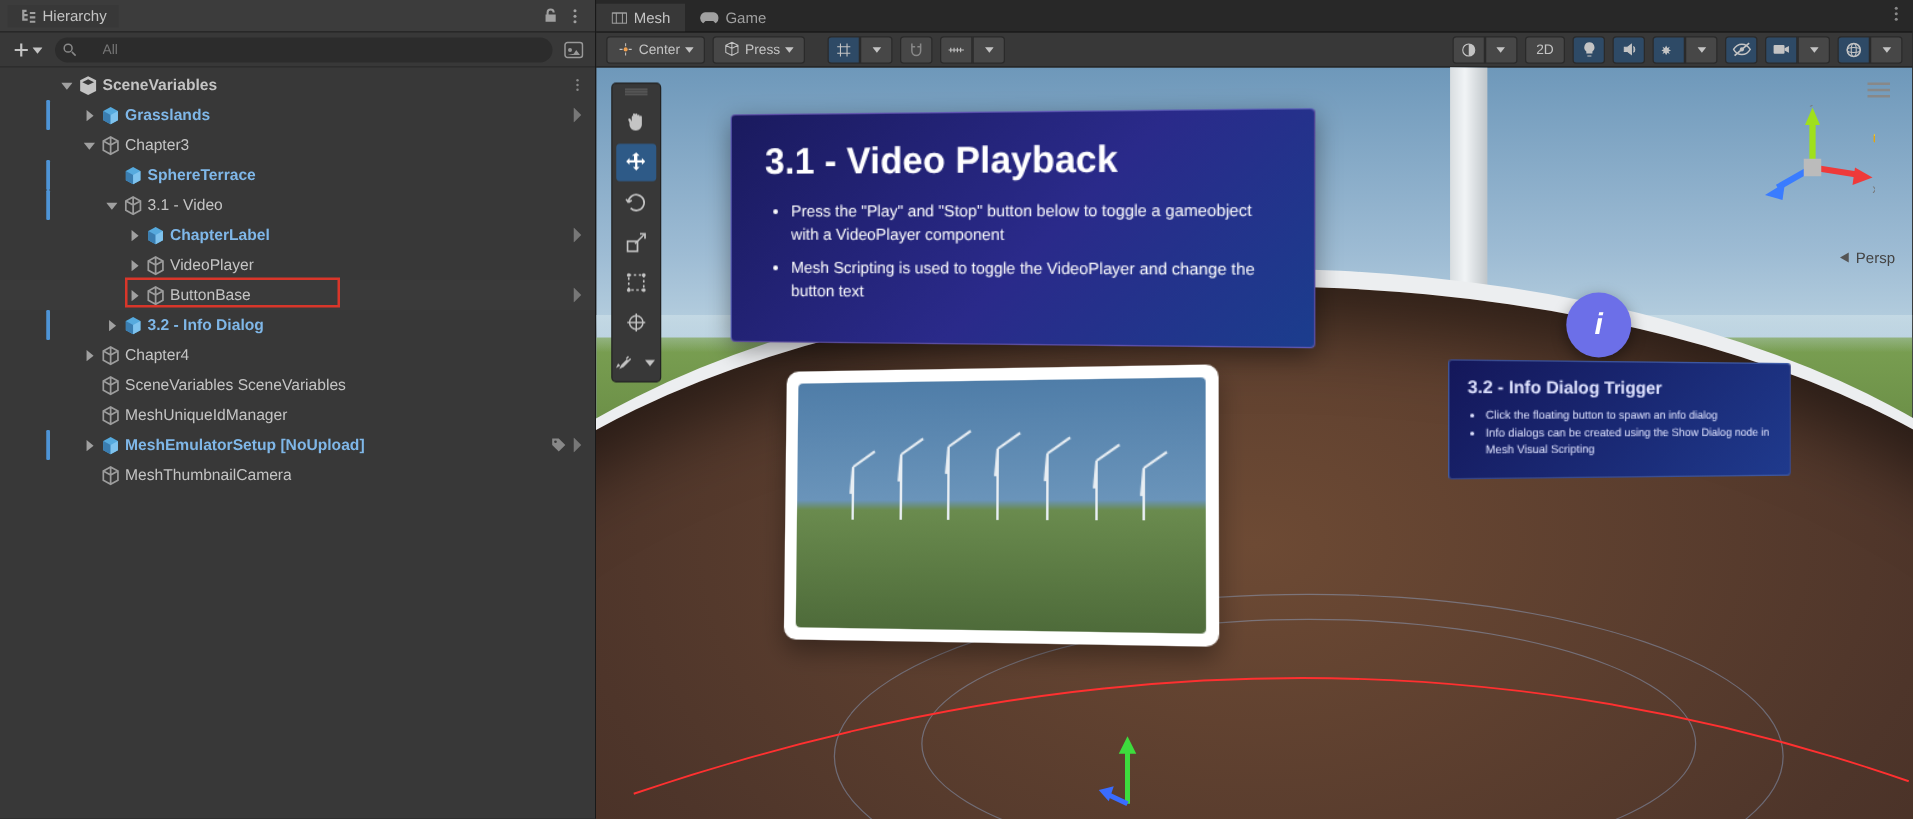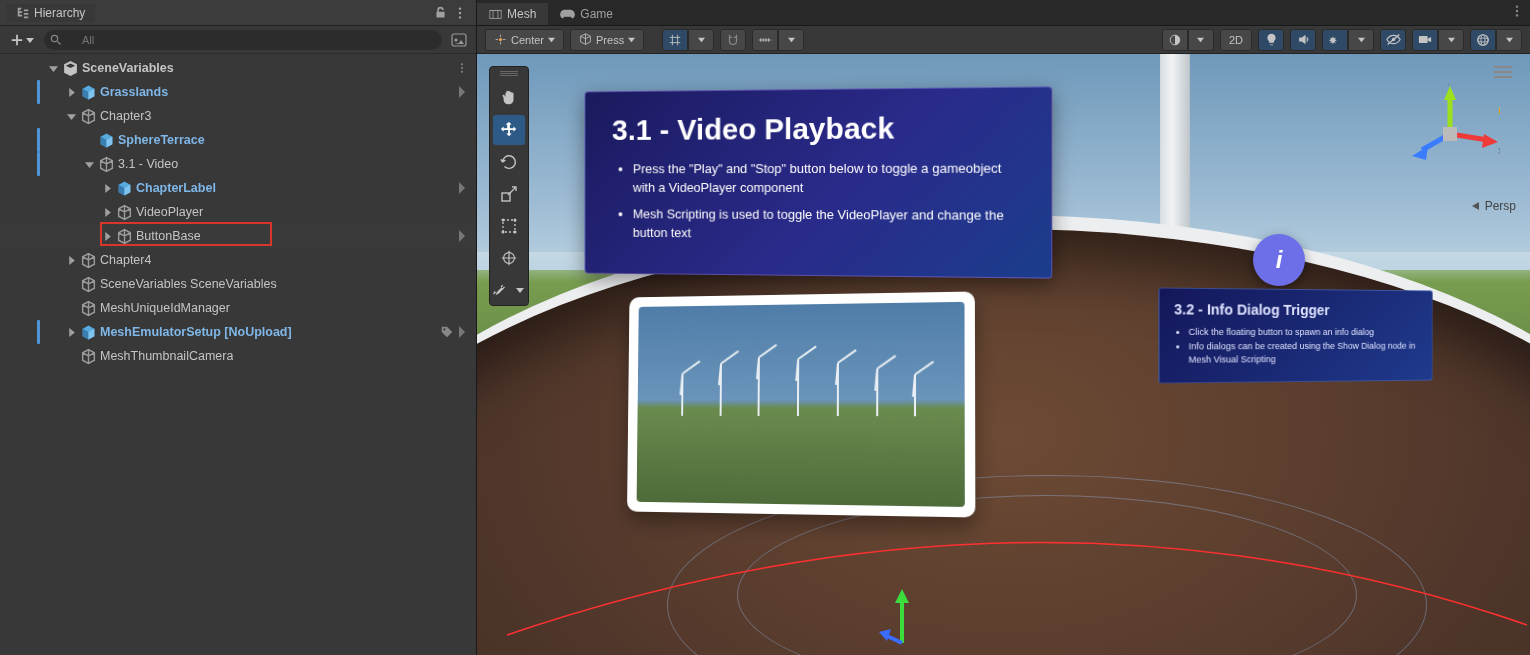--- a/index.html
+++ b/index.html
@@ -316,20 +316,42 @@
             </span>
             <span class="go-name normal-text">ButtonBase</span>
           </div>
           <div class="row-tail">
             <svg class="chev-right" viewBox="0 0 8 12">
               <path fill="#777" d="M1 0l6 6-6 6z"></path>
             </svg>
           </div>
         </div>
         <div class="tree-row">
+          <div class="row-gutter">
+            <div class="vbar"></div>
+          </div>
+          <div class="tree-content">
+            <span class="indent" style="width:36px"></span>
+            <span class="foldout">
+              <svg viewBox="0 0 8 8">
+                <path fill="#a0a0a0" d="M2 0v8l5-4z"></path>
+              </svg>
+            </span>
+            <span>
+              <svg class="go-icon" viewBox="0 0 16 16">
+                <path fill="#56aade" d="M8 1.5l5.5 3v7L8 14.5 2.5 11.5v-7z"></path>
+                <path fill="#3a7db0" d="M8 7.5v7l-5.5-3v-7z"></path>
+                <path fill="#7fc3ee" d="M8 7.5l5.5-3v7l-5.5 3z"></path>
+              </svg>
+            </span>
+            <span class="go-name blue-text">3.2 - Info Dialog</span>
+          </div>
+          <div class="row-tail"></div>
+        </div>
+        <div class="tree-row">
           <div class="row-gutter"></div>
           <div class="tree-content">
             <span class="indent" style="width:18px"></span>
             <span class="foldout">
               <svg viewBox="0 0 8 8">
                 <path fill="#a0a0a0" d="M2 0v8l5-4z"></path>
               </svg>
             </span>
             <span>
               <svg class="go-icon" viewBox="0 0 16 16">

